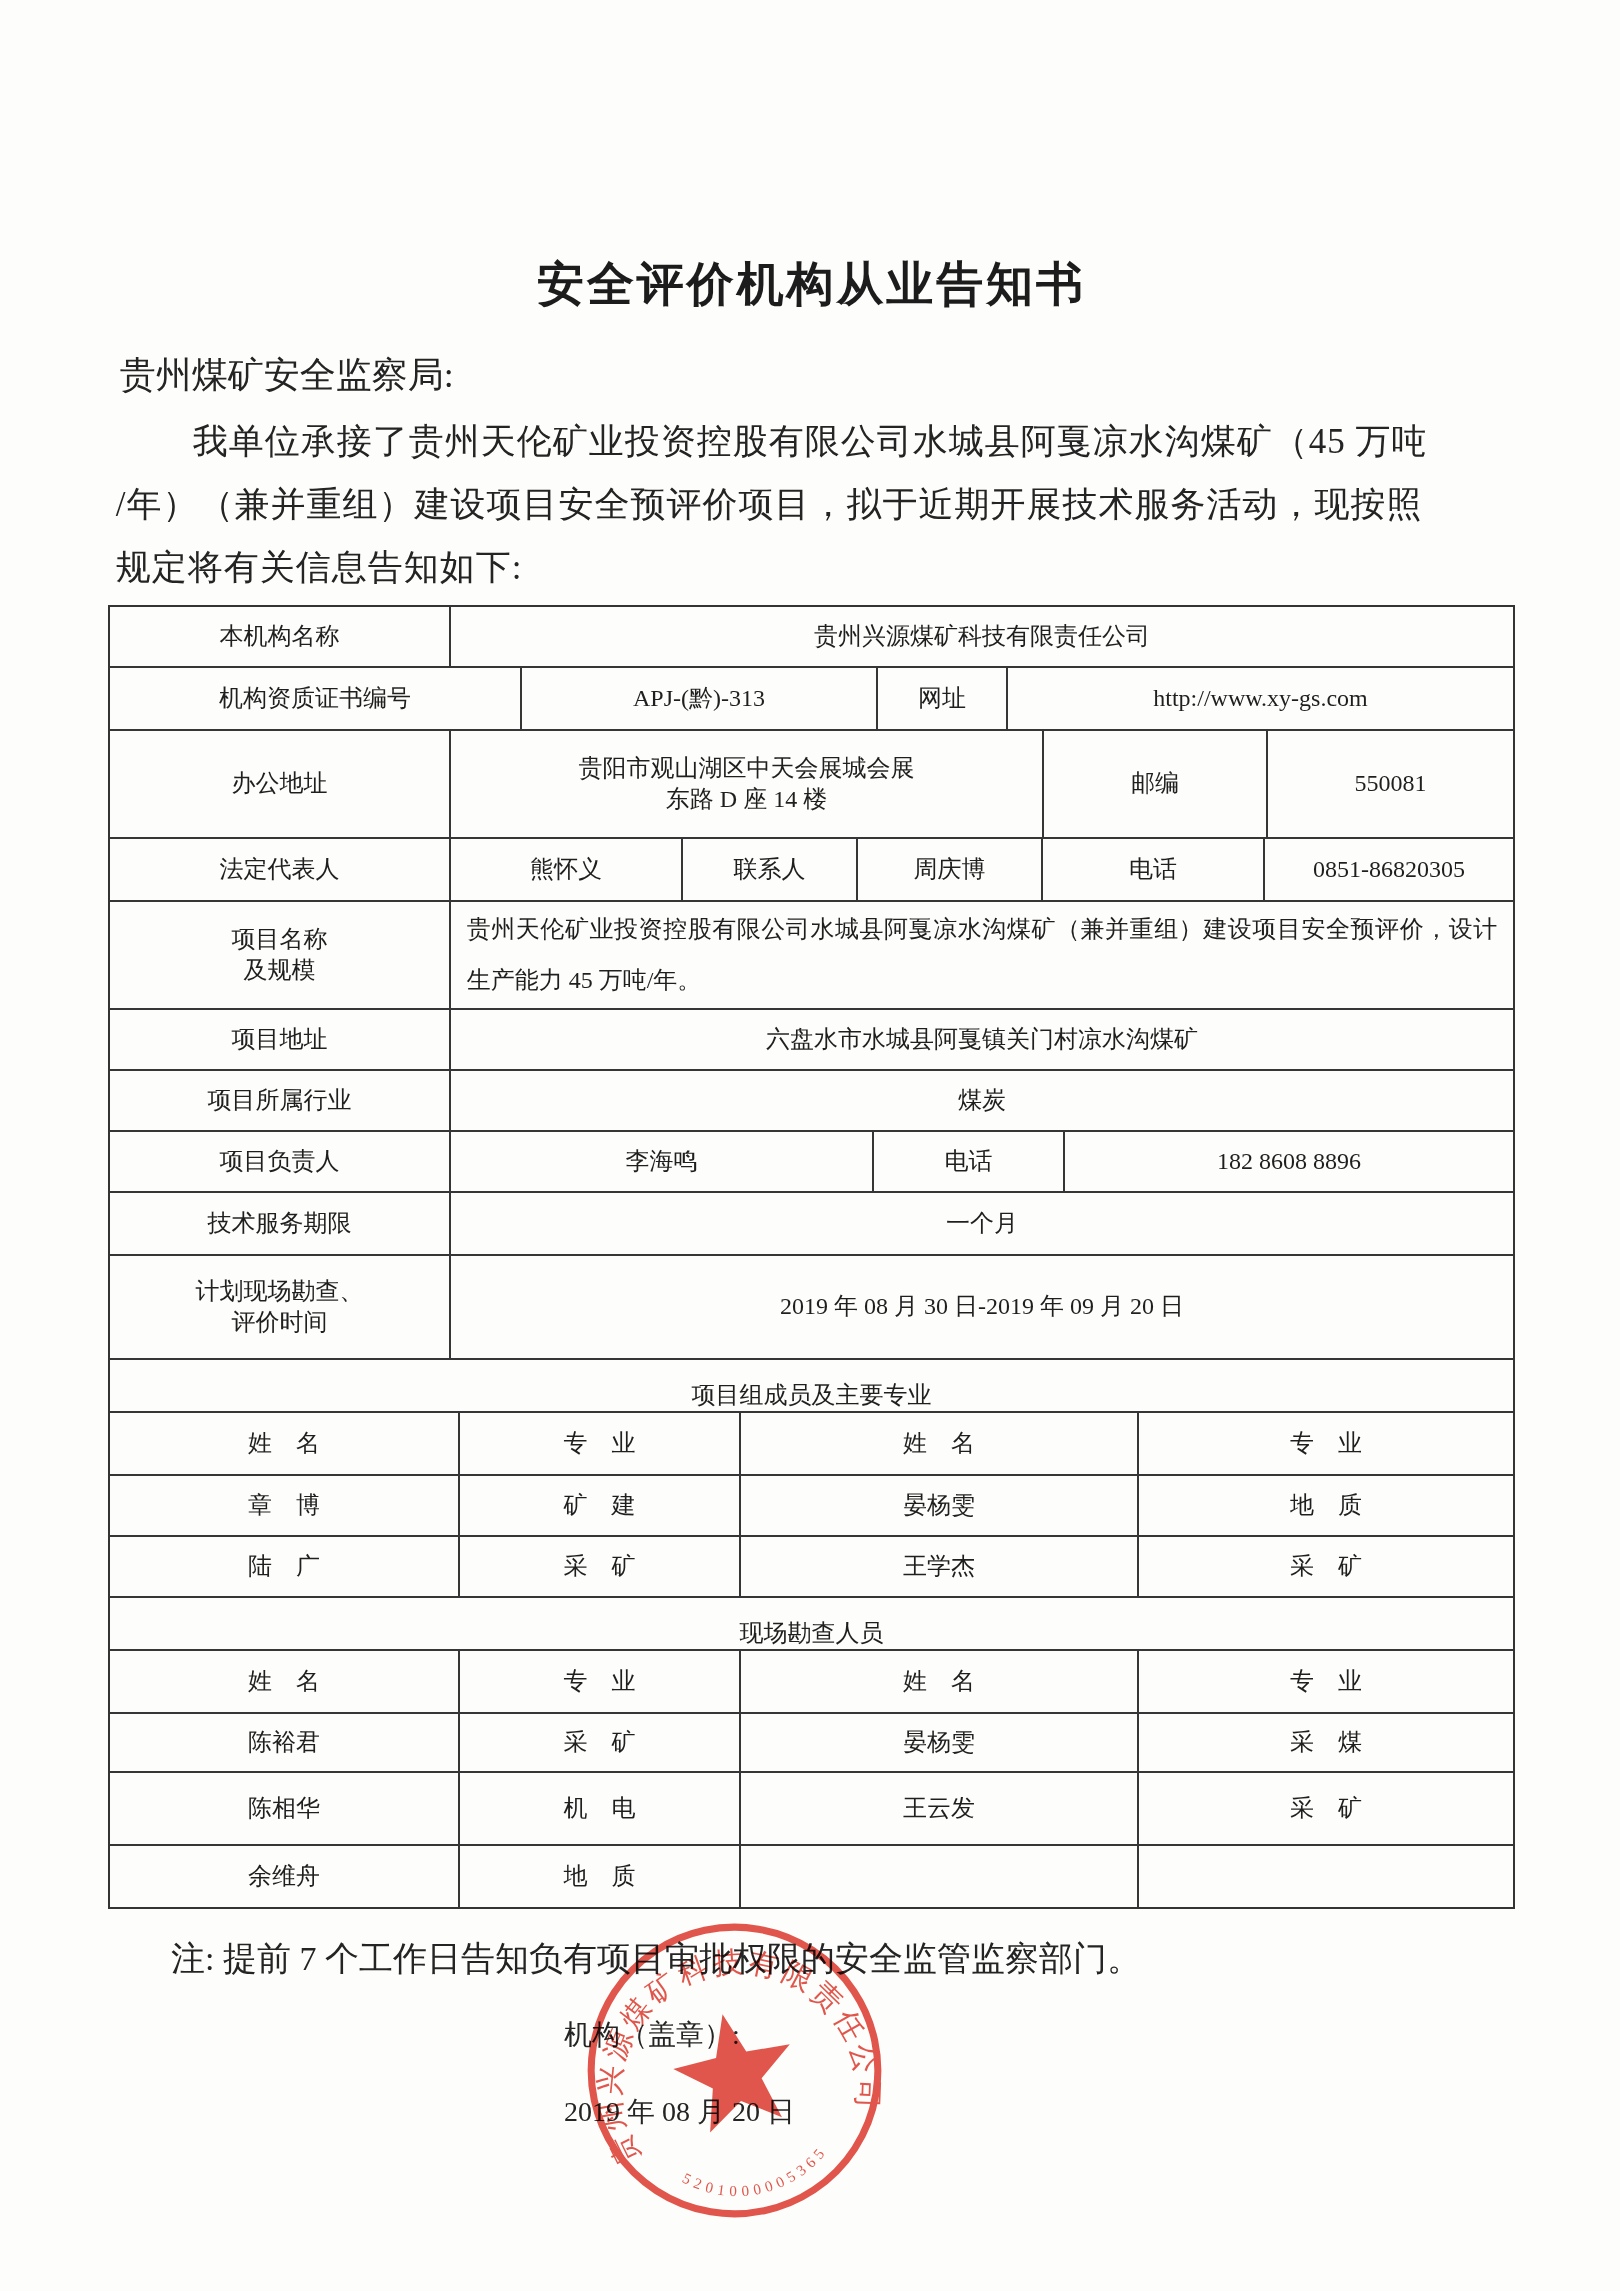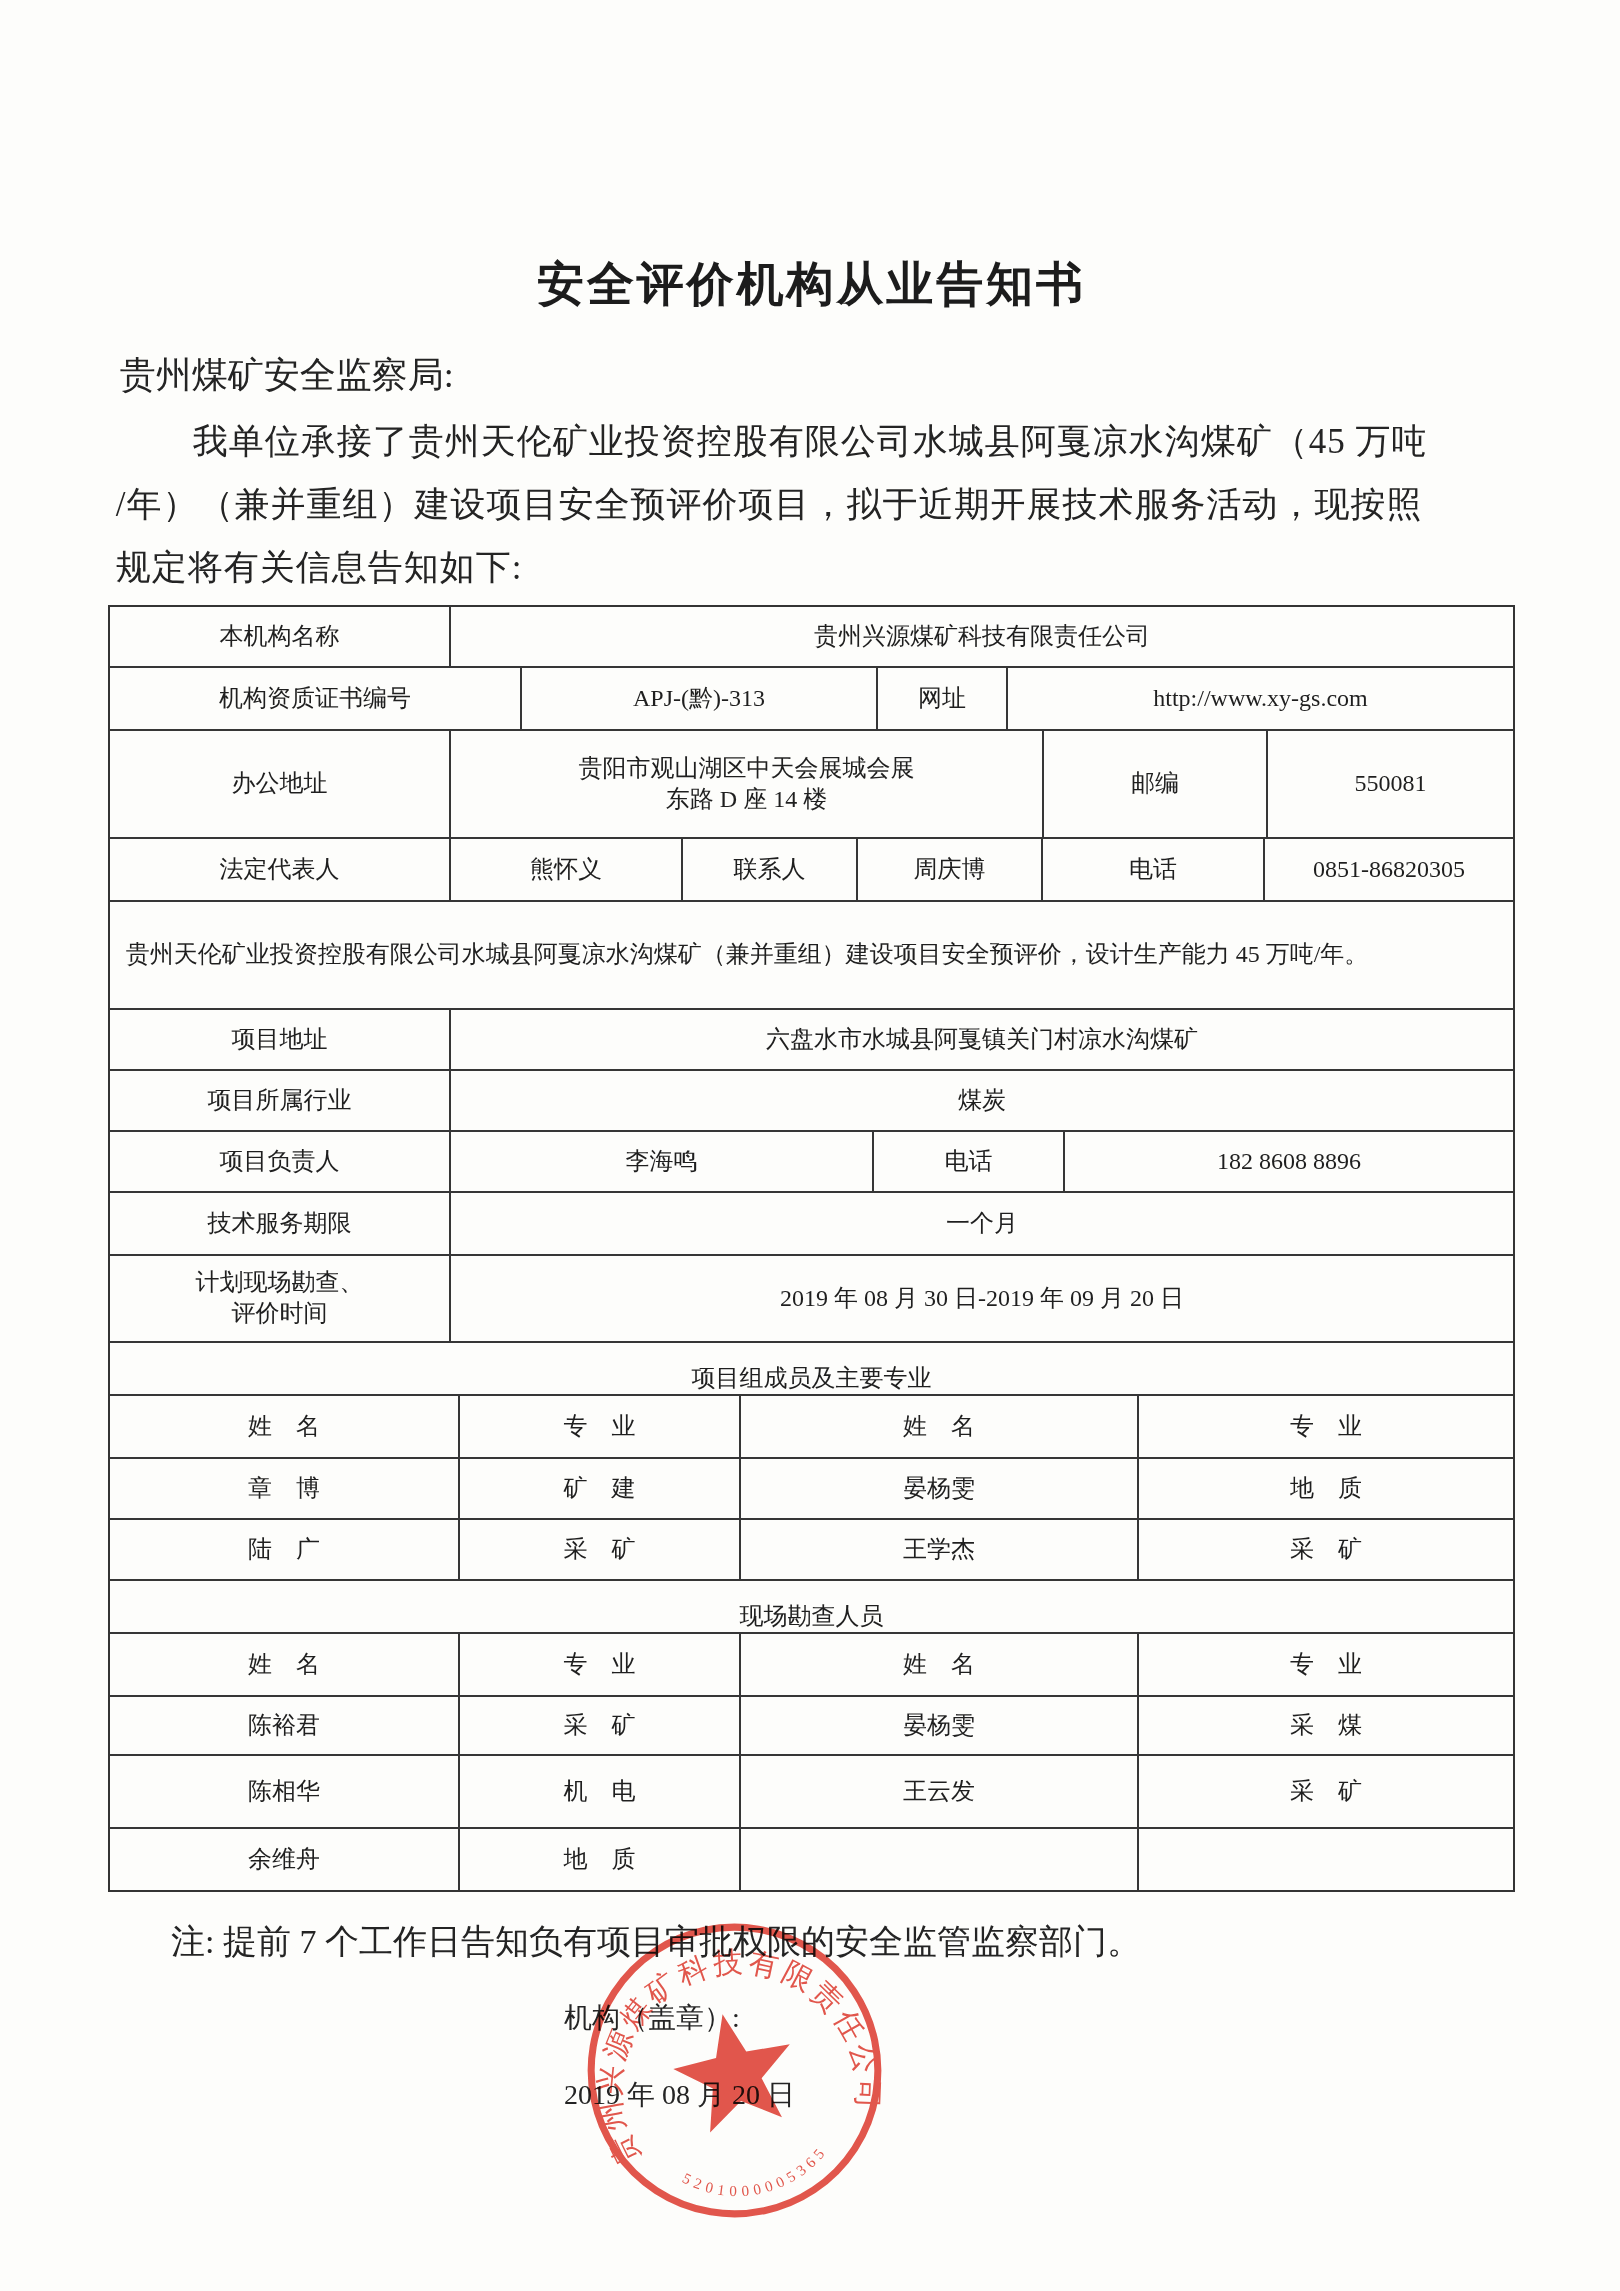--- a/index.html
+++ b/index.html
@@ -17,21 +17,21 @@
   .para{margin-top:9.8px;font-size:35px;line-height:63px;color:#242424;}
   .para .ln{padding-left:7.8px;letter-spacing:1px;}
   .para .ln.indent{text-indent:2.2em;}
   
   .form-table{
     margin-top:5.9px;border:2.9px solid #343434;width:1407px;box-sizing:border-box;
     font-size:24px;color:#1f1f1f;
   }
   .r{display:flex;border-bottom:2px solid #363636;height:61px;box-sizing:border-box;}
   .r:last-child{border-bottom:none;}
-  .r.h64{height:63px;justify-content:center;} .r.h110{height:108px;} .r.h122{height:87px;justify-content:center;}
+  .r.h64{height:63px;justify-content:center;} .r.h110{height:108px;} .r.h122{height:104px;justify-content:center;}
   .r.h54{height:53px;align-items:flex-end;} .r.h60{height:59px;justify-content:flex-end;} .r.h58{height:73px;}
   .c{
     border-right:2px solid #363636;box-sizing:border-box;
     display:flex;flex-direction:column;align-items:center;justify-content:center;
     text-align:center;line-height:1.3;overflow:hidden;
   }
   .c:last-child{border-right:none;}
   .c.grow{flex:1 1 auto;}
   .c.left{align-items:flex-start;text-align:left;padding:0 15.7px;}
   .c .sub{display:block;}
@@ -87,20 +87,24 @@
     <div class="r h64">
       <div class="c" style="flex:0 0 341px">法定代表人</div>
       <div class="c" style="flex:0 0 232px">熊怀义</div>
       <div class="c" style="flex:0 0 175px">联系人</div>
       <div class="c" style="flex:0 0 185px">周庆博</div>
       <div class="c" style="flex:0 0 222px">电话</div>
       <div class="c grow">0851-86820305</div>
     </div>
 
     <div class="r h110">
+      <div class="c" style="flex:0 0 341px">
+        <span class="sub">项目名称</span>
+        <span class="sub">及规模</span>
+      </div>
       <div class="c grow left">
         <span class="wrapval">贵州天伦矿业投资控股有限公司水城县阿戛凉水沟煤矿（兼并重组）建设项目安全预评价，设计生产能力 45 万吨/年。</span>
       </div>
     </div>
 
     <div class="r">
       <div class="c" style="flex:0 0 341px">项目地址</div>
       <div class="c grow">六盘水市水城县阿戛镇关门村凉水沟煤矿</div>
     </div>
 

